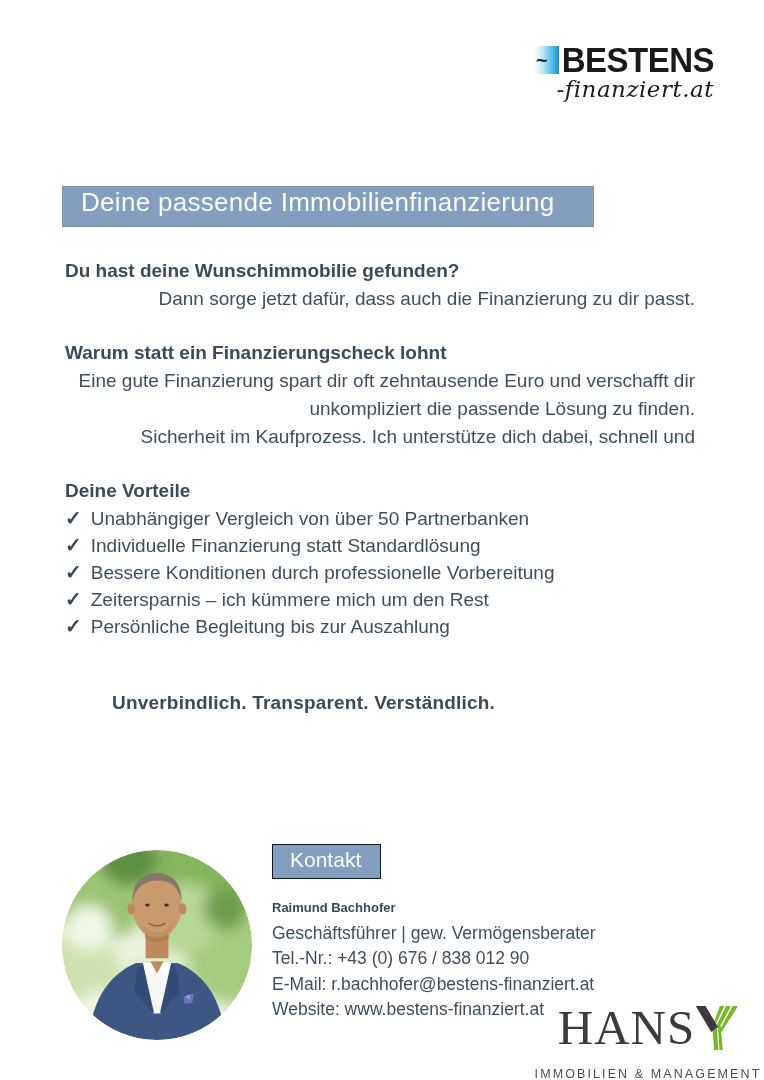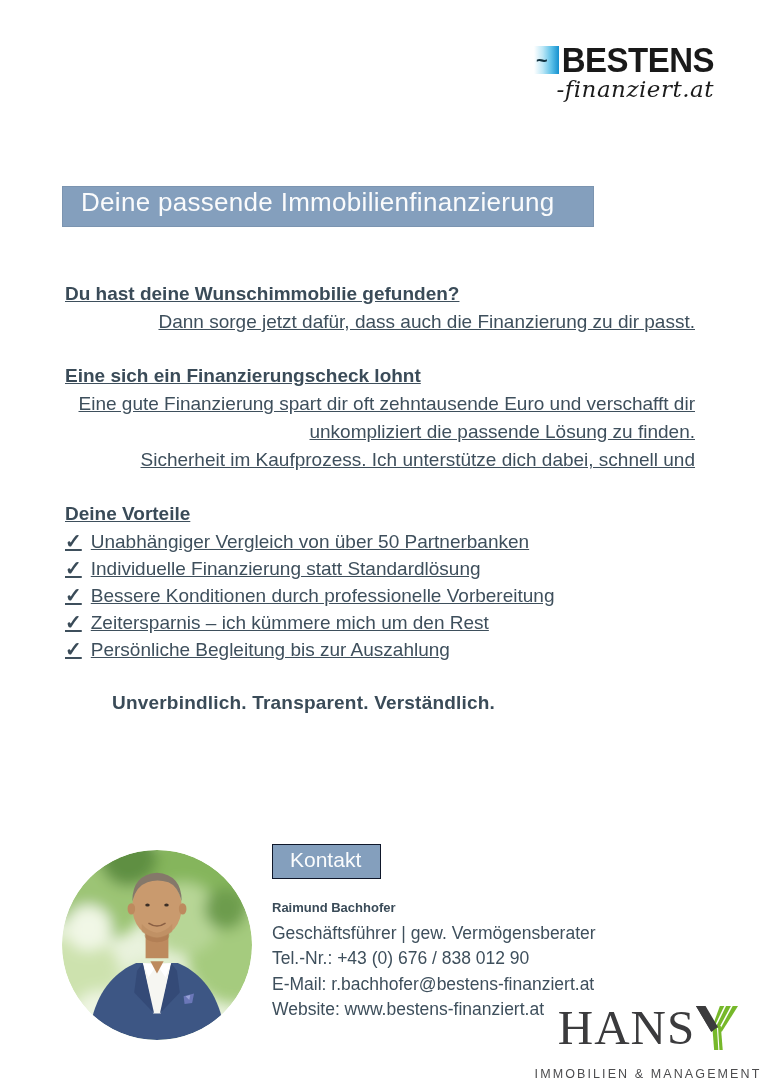--- a/index.html
+++ b/index.html
@@ -33,21 +33,21 @@
 
   
   .banner {
     position:absolute; left:62px; top:186px; width:532px; height:41px;
     background:#849fbd; border:1px solid #7b94b0;
     display:flex; padding-left:18px;
   }
   .banner-title { color:#fafbfc; font-size:26px; font-weight:400; letter-spacing:0.3px; }
 
   
-  .content { position:absolute; left:65px; top:280px; width:630px; font-size:19px; line-height:28px;text-decoration:underline; }
+  .content { position:absolute; left:65px; top:257px; width:630px; font-size:19px; line-height:28px; }
   .content h2 { font-size:19px; line-height:28px; font-weight:bold; color:#3a4b58; }
   .sect { margin-bottom:26px; }
   .sect .line { white-space:nowrap;text-align:right; }
   .benefits { margin-top:13px; }
   .benefits ul { list-style:none; margin-top:0; }
   .benefits li { line-height:26px; display:flex; align-items:baseline; }
   .check { font-weight:bold; font-size:20px; margin-right:9px; color:#3a4b58; }
   .tagline {
     position:absolute; left:65px; top:692px; font-size:19px; font-weight:bold;
     color:#3a4b58; letter-spacing:0.2px;margin-left:47px;
@@ -96,21 +96,21 @@
     <div class="banner-title">Deine passende Immobilienfinanzierung</div>
   </div>
 
   <div class="content">
     <div class="sect">
       <h2>Du hast deine Wunschimmobilie gefunden?</h2>
       <div class="line">Dann sorge jetzt dafür, dass auch die Finanzierung zu dir passt.</div>
     </div>
 
     <div class="sect">
-      <h2>Eine sich ein Finanzierungscheck lohnt</h2>
+      <h2>Warum statt ein Finanzierungscheck lohnt</h2>
       <div class="line">Eine gute Finanzierung spart dir oft zehntausende Euro und verschafft dir</div>
       <div class="line">unkompliziert die passende Lösung zu finden.</div>
       <div class="line">Sicherheit im Kaufprozess. Ich unterstütze dich dabei, schnell und</div>
     </div>
 
     <div class="benefits">
       <h2>Deine Vorteile</h2>
       <ul>
         <li>
           <span class="check">✓</span>

